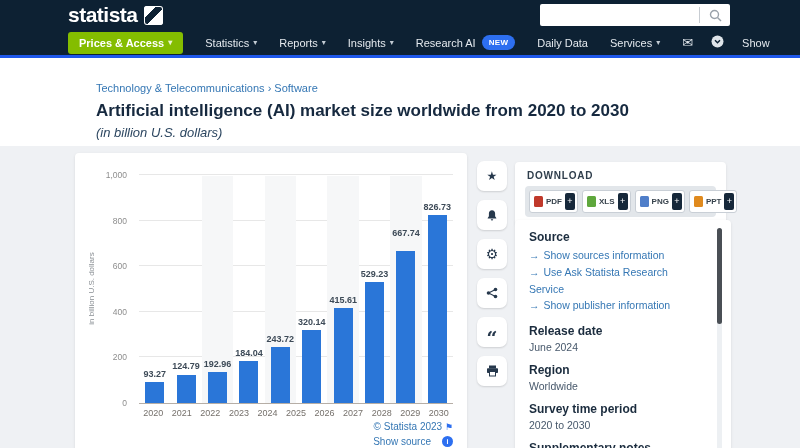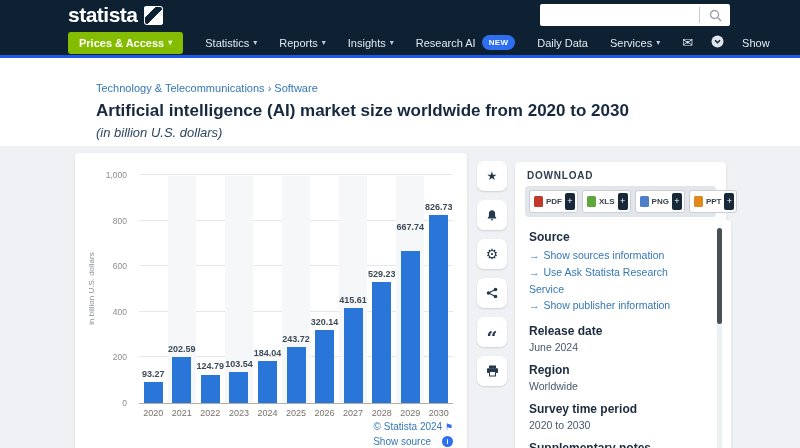--- a/index.html
+++ b/index.html
@@ -198,30 +198,26 @@
       <div class="gridline" style="bottom: 45.6px;"></div>
         <div class="gridline" style="bottom: 91.2px;"></div>
         <div class="gridline" style="bottom: 136.8px;"></div>
         <div class="gridline" style="bottom: 182.4px;"></div>
         <div class="gridline" style="bottom: 228px;"></div>
         <div class="cols">
           <div class="col">
             <div class="vlabel" style="bottom: 24.2656px;">93.27</div>
             <div class="bar" style="height: 21.2656px; background: rgb(42, 118, 216);"></div>
           </div>
-          <div class="col band">
-            <div class="vlabel" style="bottom: 49.1905px;">202.59</div>
-            <div class="bar" style="height: 46.1905px; background: rgb(42, 118, 216);"></div>
-          </div>
           <div class="col">
             <div class="vlabel" style="bottom: 32px;">124.79</div>
             <div class="bar" style="height: 28.4521px; background: rgb(42, 118, 216);"></div>
           </div>
           <div class="col band">
-            <div class="vlabel" style="bottom: 33.992px;">103.54</div>
+            <div class="vlabel" style="bottom: 33.992px;">192.96</div>
             <div class="bar" style="height: 30.992px; background: rgb(42, 118, 216);"></div>
           </div>
           <div class="col">
             <div class="vlabel" style="bottom: 44.9611px;">184.04</div>
             <div class="bar" style="height: 41.9611px; background: rgb(42, 118, 216);"></div>
           </div>
           <div class="col band">
             <div class="vlabel" style="bottom: 58.5682px;">243.72</div>
             <div class="bar" style="height: 55.5682px; background: rgb(42, 118, 216);"></div>
           </div>
@@ -231,21 +227,21 @@
           </div>
           <div class="col band">
             <div class="vlabel" style="bottom: 97.7591px;">415.61</div>
             <div class="bar" style="height: 94.7591px; background: rgb(42, 118, 216);"></div>
           </div>
           <div class="col">
             <div class="vlabel" style="bottom: 123.664px;">529.23</div>
             <div class="bar" style="height: 120.664px; background: rgb(42, 118, 216);"></div>
           </div>
           <div class="col band">
-            <div class="vlabel" style="bottom: 171px; margin-top: 23px;">667.74</div>
+            <div class="vlabel" style="bottom: 165px; margin-top: 23px;">667.74</div>
             <div class="bar" style="height: 152.245px; background: rgb(42, 118, 216);"></div>
           </div>
           <div class="col">
             <div class="vlabel" style="bottom: 191.494px;">826.73</div>
             <div class="bar" style="height: 188.494px; background: rgb(42, 118, 216);"></div>
           </div>
         </div>
     </div>
     <div class="x-axis">
         <div class="xtick">2020</div>
@@ -255,21 +251,21 @@
         <div class="xtick">2024</div>
         <div class="xtick">2025</div>
         <div class="xtick">2026</div>
         <div class="xtick">2027</div>
         <div class="xtick">2028</div>
         <div class="xtick">2029</div>
         <div class="xtick">2030</div>
       </div>
 
     <div class="chart-copy">
-      <span>© Statista 2024</span>
+      <span>© Statista 2023</span>
       <span class="flag">⚑</span>
     </div>
     <div class="chart-source">
       <span>Show source</span>
       <span class="info-dot">i</span>
     </div>
     <div class="chart-addinfo">
       <span class="info-dot">i</span>
       <span>Additional Information</span>
     </div>

